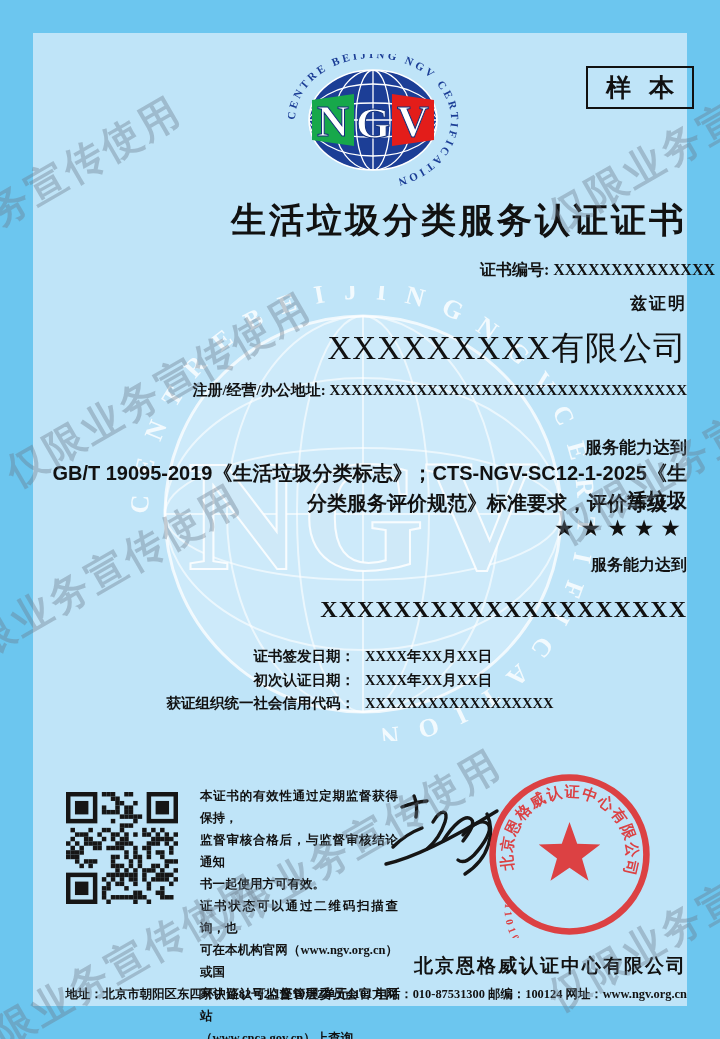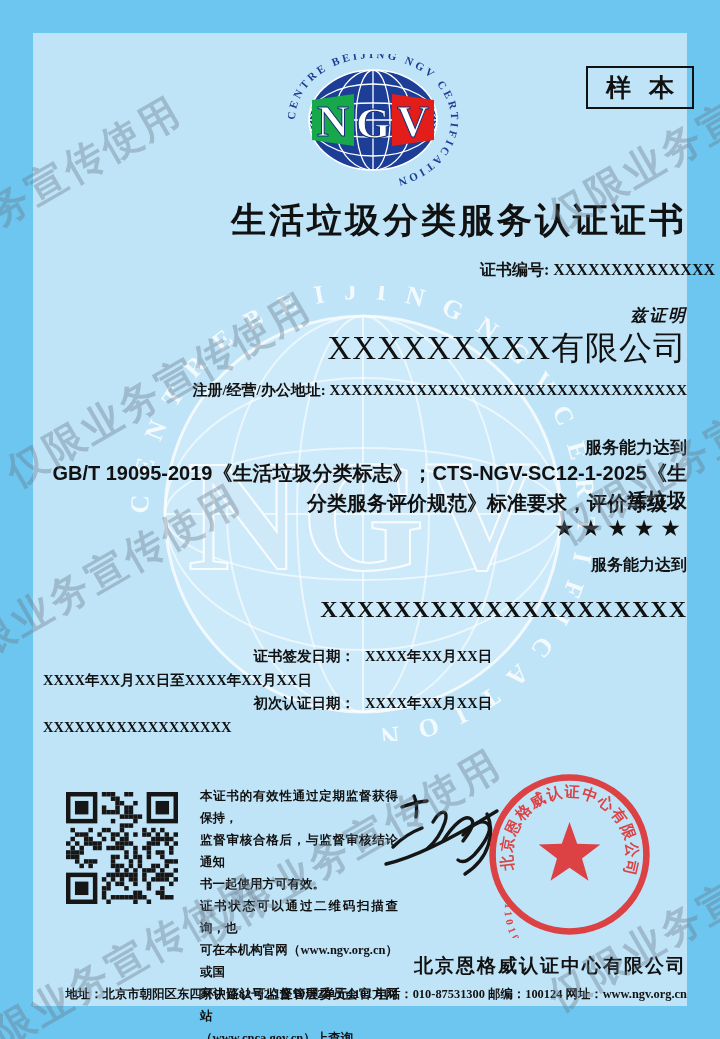--- a/index.html
+++ b/index.html
@@ -10,21 +10,21 @@
   .content{z-index:3;}
   .wmlayer{z-index:6;pointer-events:none;}
   .globelayer{z-index:2;pointer-events:none;}
   .wm{position:absolute;white-space:nowrap;font-family:"Liberation Sans","DejaVu Sans",sans-serif;
       font-weight:700;font-size:40px;letter-spacing:3px;color:rgba(104,120,136,0.38);
       transform:rotate(-30deg);transform-origin:0 50%;}
   .abs{position:absolute;}
   .ctr{left:33px;width:654px;text-align:right;}
   .title{top:197px;font-size:35px;font-weight:700;letter-spacing:3px;}
   .certno{top:260px;font-size:16px;font-weight:600;margin-left:28px;}
-  .hereby{top:304px;font-size:17px;font-weight:600;letter-spacing:2px;font-style:italic;}
+  .hereby{top:292px;font-size:17px;font-weight:600;letter-spacing:2px;}
   .company{top:326px;font-size:33px;font-weight:400;letter-spacing:1px;}
   .regaddr{top:381px;font-size:15px;font-weight:600;}
   .capability{top:436px;font-size:17px;font-weight:700;font-family:"Liberation Sans","DejaVu Sans",sans-serif;}
   .gbt{font-size:20px;font-weight:700;font-family:"Liberation Sans","DejaVu Sans",sans-serif;letter-spacing:0px;}
   .gbt1{top:460px;} .gbt2{top:490px;}
   .stars{top:515px;font-size:23px;letter-spacing:6px;}
   .scopelbl{top:555px;font-size:16px;font-weight:700;}
   .scopeval{top:596px;font-size:24px;font-weight:600;letter-spacing:1px;}
   .dates{top:645px;left:33px;width:654px;}
   .drow{display:flex;line-height:23.5px;font-size:14.5px;}
@@ -112,27 +112,27 @@
     <div class="abs ctr stars">★★★★★</div>
     <div class="abs ctr scopelbl">服务能力达到</div>
     <div class="abs ctr scopeval">XXXXXXXXXXXXXXXXXXXX</div>
 
     <div class="abs dates">
       <div class="drow">
         <span class="dlbl">证书签发日期：</span>
         <span class="dval">XXXX年XX月XX日</span>
       </div>
       <div class="drow">
-        <span class="dval">XXXX年XX月XX日至XXXX年XX月XX日</span>
       </div>
       <div class="drow">
         <span class="dlbl">初次认证日期：</span>
         <span class="dval">XXXX年XX月XX日</span>
       </div>
       <div class="drow">
+        <span class="dlbl">获证组织统一社会信用代码：</span>
         <span class="dval">XXXXXXXXXXXXXXXXXX</span>
       </div>
     </div>
 
     <div class="abs qr" id="qrbox"><svg width="112" height="112">
           <rect x="35.84" y="0" width="4.48" height="4.48" fill="#161616"></rect>
           <rect x="40.32000000000001" y="0" width="4.48" height="4.48" fill="#161616"></rect>
           <rect x="44.800000000000004" y="0" width="4.48" height="4.48" fill="#161616"></rect>
           <rect x="58.24000000000001" y="0" width="4.48" height="4.48" fill="#161616"></rect>
           <rect x="62.720000000000006" y="0" width="4.48" height="4.48" fill="#161616"></rect>

